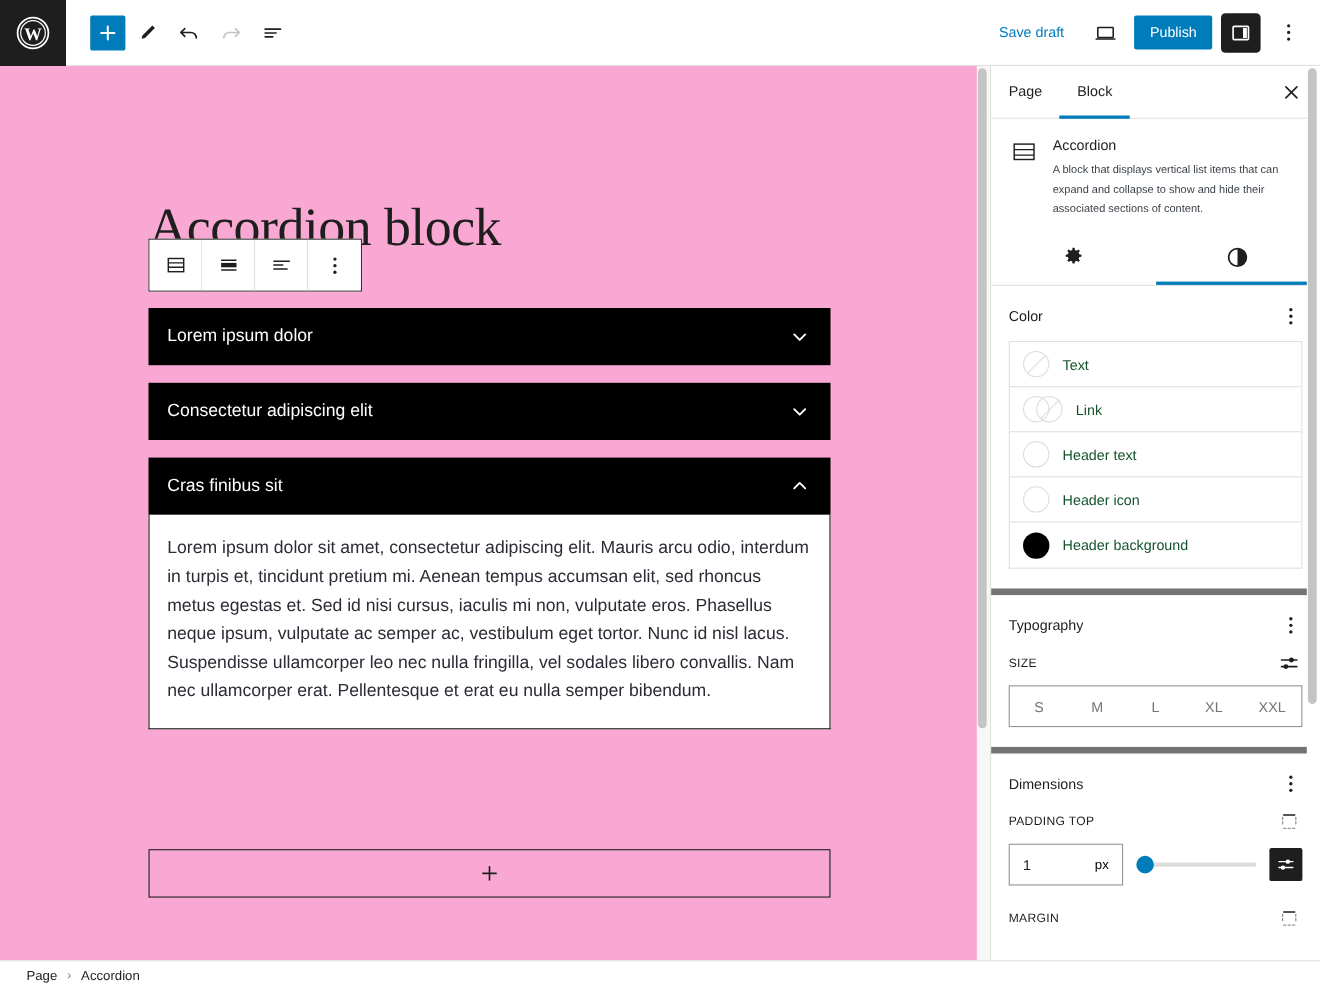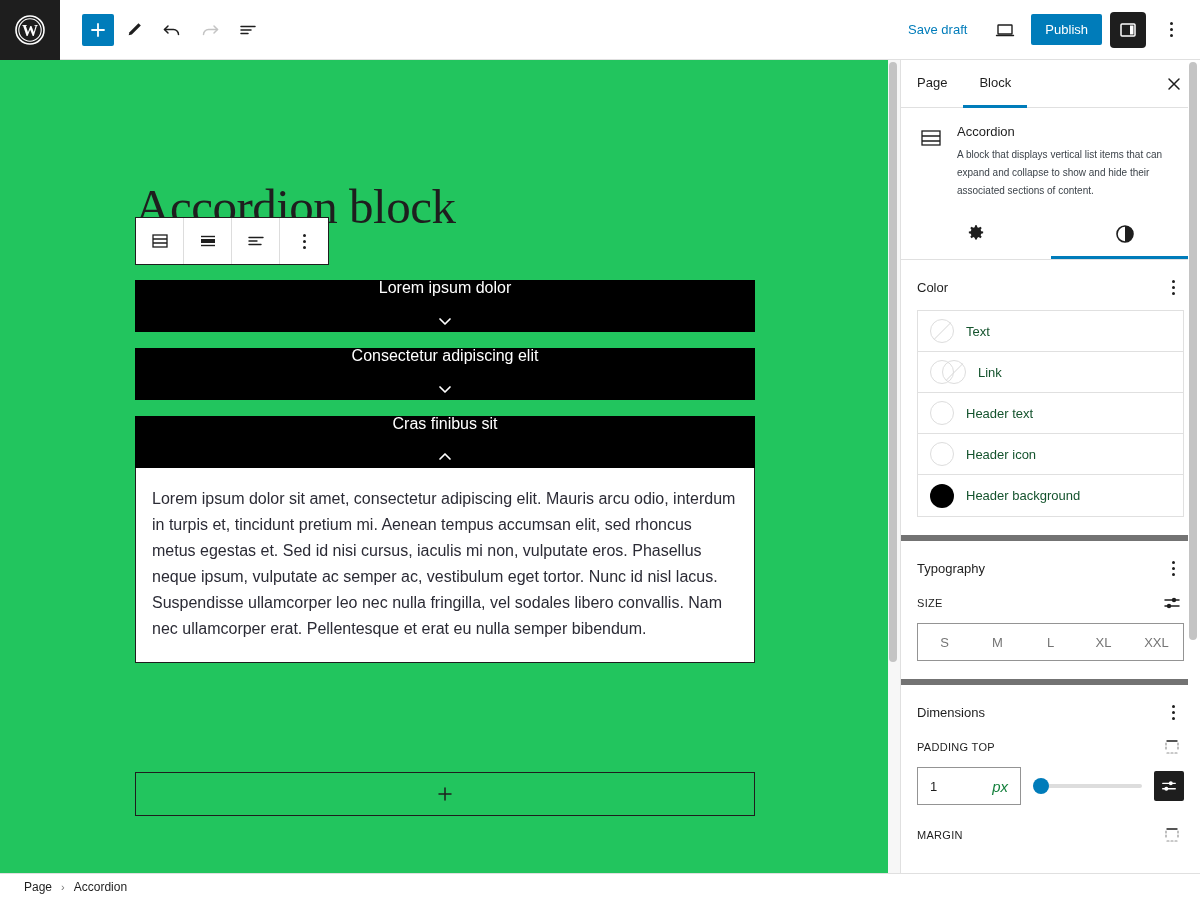--- a/index.html
+++ b/index.html
@@ -48,21 +48,21 @@
   .kebab-top {
     width: 34px; height: 36px; display: flex; align-items: center;
     justify-content: center; cursor: pointer; background: none; border: none;
   }
   .dots-v { display: flex; flex-direction: column; gap: 3px; align-items: center; }
   .dots-v i { width: 3px; height: 3px; border-radius: 50%; background: #1e1e1e; display: block; }
 
   
   .canvas {
     position: absolute; top: 60px; left: 0; width: 890px; height: 813px;
-    background: #22c55e; overflow: hidden;
+    background: #f9a8d4; overflow: hidden;
   }
   .canvas-scrollbar {
     position: absolute; top: 60px; left: 888px; width: 12px; height: 813px;
     background: #f7f7f7;
   }
   .canvas-scrollbar .thumb {
     position: absolute; top: 2px; left: 1px; width: 8px; height: 600px;
     background: #c4c4c4; border-radius: 4px;
   }
 
@@ -86,21 +86,21 @@
   }
   .bt-item:last-child { border-right: none; }
 
   
   .acc-wrap { position: absolute; left: 135px; top: 220px; width: 620px; }
   .acc-item { margin-bottom: 16px; }
   .acc-item.last { margin-bottom: 0; }
   .acc-header {
     background: #000000; color: #ffffff;
     height: 52px; display: flex; align-items: center;
-    padding: 0 17px; cursor: pointer; justify-content: space-between; flex-direction: column;
+    padding: 0 17px; cursor: pointer; justify-content: space-between;
   }
   .acc-header .label { font-size: 16px; line-height: 1; }
   .acc-panel {
     border: 1px solid #1e1e1e; border-top: none;
     background: #ffffff; padding: 18px 16px 20px 16px;
   }
   .acc-panel p {
     font-size: 16px; line-height: 26px; color: #2b2b35;
   }
   .add-block-btn {
@@ -200,21 +200,21 @@
     font-size: 13px; color: #757575; cursor: pointer;
     background: none; border: none;
   }
   .dim-row { display: flex; align-items: center; gap: 12px; }
   .num-input {
     width: 104px; height: 38px; border: 1px solid #949494;
     display: flex; align-items: center; justify-content: space-between;
     padding: 0 12px;
   }
   .num-input .val { font-size: 13px; color: #1e1e1e; }
-  .num-input .unit { font-size: 15px; color: #15803d; font-style: italic; }
+  .num-input .unit { font-size: 12px; color: #000000; }
   .slider { flex: 1; position: relative; height: 20px; display: flex; align-items: center; }
   .slider .track { position: absolute; left: 12px; right: 0; height: 4px; background: #ddd; border-radius: 2px; }
   .slider .knob {
     position: absolute; left: 0; width: 16px; height: 16px;
     border-radius: 50%; background: #007cba;
   }
   .icon-btn-dark {
     width: 30px; height: 30px; background: #1e1e1e; border-radius: 2px;
     display: flex; align-items: center; justify-content: center; cursor: pointer;
     border: none; flex: 0 0 30px;

